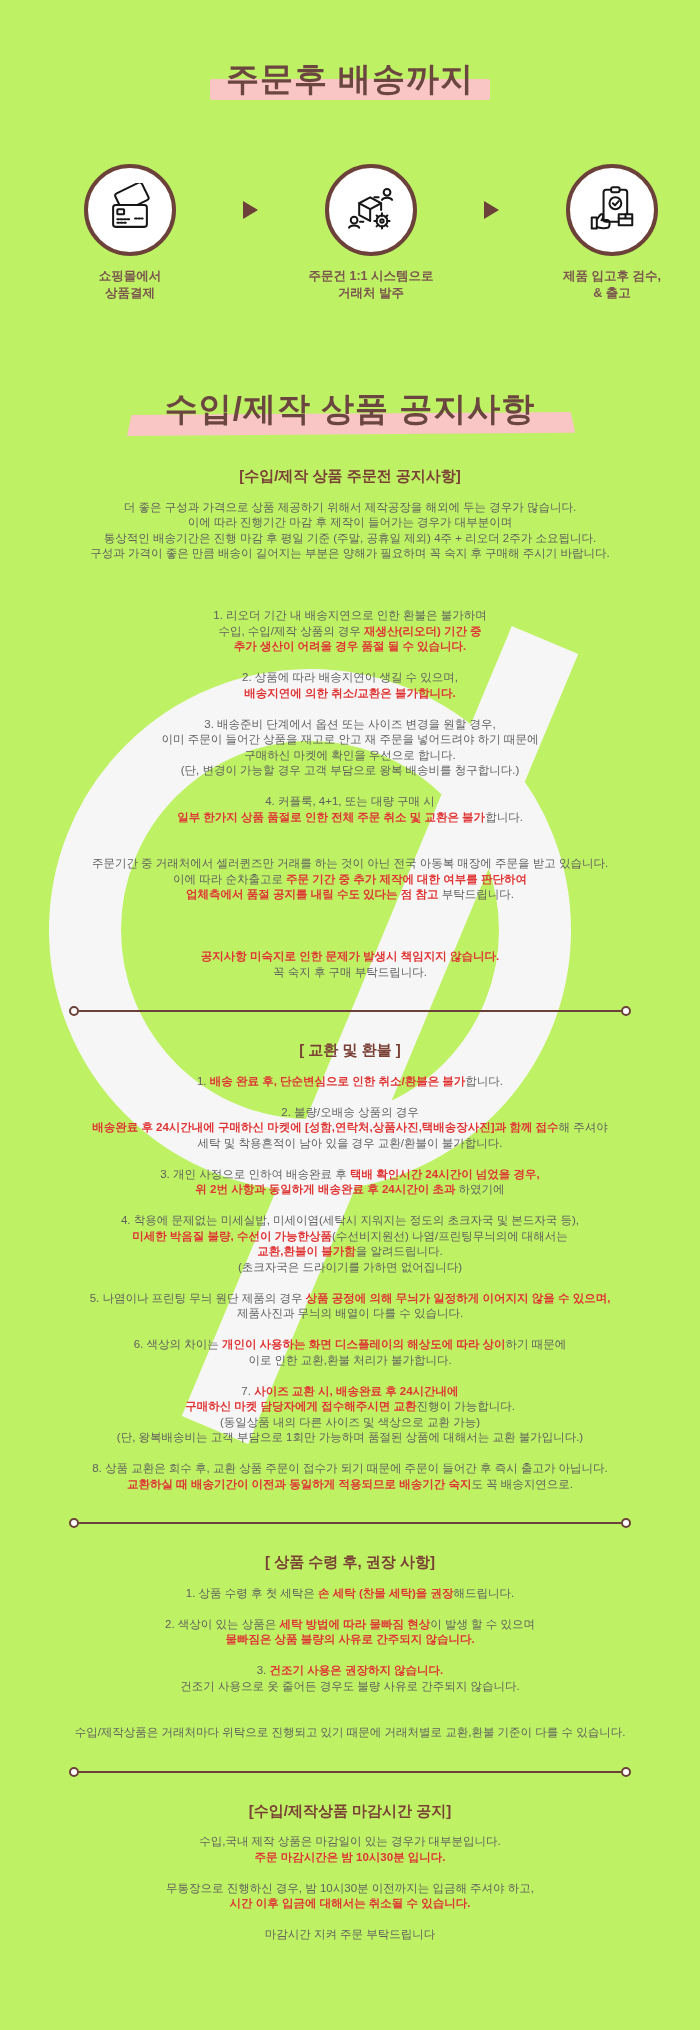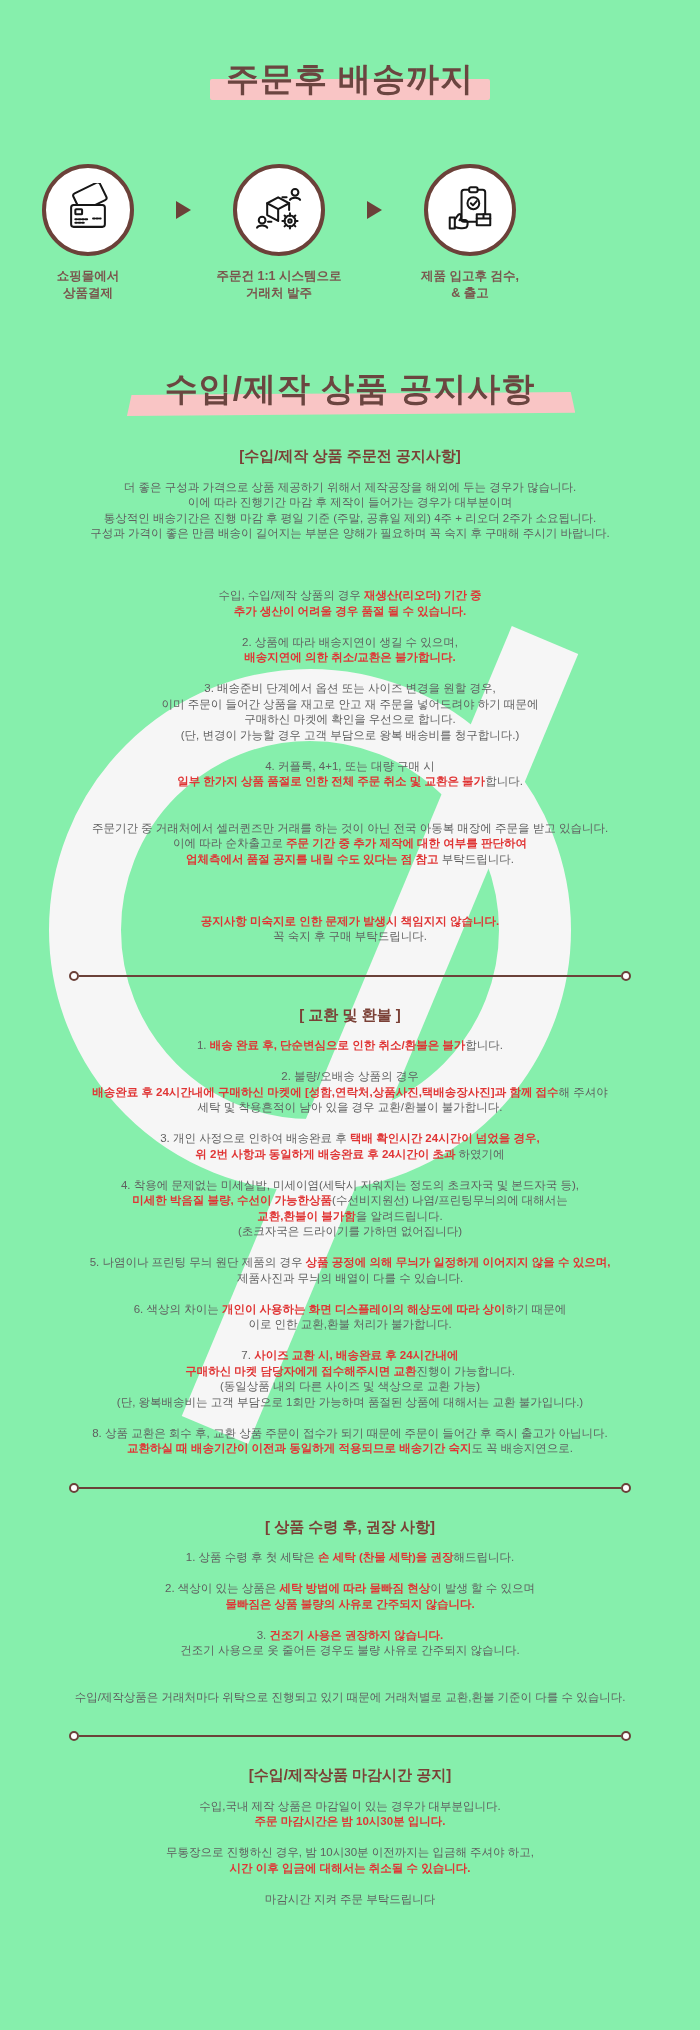--- a/index.html
+++ b/index.html
@@ -1,18 +1,18 @@
 <!DOCTYPE html>
 <html><head>
 <meta charset="utf-8">
 <style>
   html,body{margin:0;padding:0;background:#fff;}
   .page{
     position:relative;width:700px;height:2030px;margin:0 auto;overflow:hidden;
-    background:#86efac;font-family:"Liberation Sans","DejaVu Sans",sans-serif;
+    background:#bef264;font-family:"Liberation Sans","DejaVu Sans",sans-serif;
   }
   .wm{position:absolute;top:600px;left:0;z-index:0;pointer-events:none;}
   .content{position:relative;z-index:1;text-align:center;padding-top:58px;}
 
   
   .title-wrap{line-height:0;}
   .big-title{
     position:relative;display:inline-block;line-height:42px;
     font-size:33px;font-weight:800;letter-spacing:1px;color:#6b4540;
   }
@@ -20,34 +20,34 @@
   .band{
     position:absolute;z-index:0;bottom:0;left:-16px;right:-16px;height:21px;
     background:#f9c5c5;border-radius:2px;
   }
   .band.band2{
     left:-40px;right:-40px;height:24px;bottom:-6px;
     clip-path:polygon(1.5% 12%,99% 0%,100% 86%,0.5% 100%);
   }
 
   
-  .flow-row{display:flex;justify-content:flex-start;align-items:flex-start;margin-top:64px;}
+  .flow-row{display:flex;justify-content:space-between;align-items:flex-start;margin-top:64px;padding-left:42px;}
   .step{width:176px;}
   .circle{
     width:84px;height:84px;border:4px solid #6b4139;border-radius:50%;
     margin:0 auto;background:#fff;display:flex;align-items:center;justify-content:center;
   }
   .circle svg{width:54px;height:54px;display:block;}
   .step-label{margin-top:12px;font-size:12.5px;font-weight:700;color:#7a564e;line-height:17px;}
   .arrow{
     width:0;height:0;margin-top:37px;
     border-left:15px solid #6b4139;border-top:9px solid transparent;border-bottom:9px solid transparent;
   }
 
-  .main-title-wrap{margin-top:66px;margin-bottom:38px;}
+  .main-title-wrap{margin-top:86px;margin-bottom:38px;}
 
   
   .sections{font-size:11.5px;line-height:15.5px;color:#5f5f5f;padding-bottom:60px;}
   .sec-heading{font-size:15px;font-weight:700;color:#7a4036;margin:0 0 15.5px;line-height:16px;}
   .para{margin:0 0 15.5px;}
   .para.gap-lg{margin-bottom:31px;}
   .para.gap-xl{margin-bottom:46.5px;}
   .tline{white-space:nowrap;}
   .seg-red{color:#e03535;font-weight:700;}
   .divider{display:flex;align-items:center;width:562px;margin:26px auto;}
@@ -153,20 +153,21 @@
 
     <div class="sections">
         <div class="sec-heading">[수입/제작 상품 주문전 공지사항]</div>
         <div class="para gap-xl">
           <div class="tline"><span>더 좋은 구성과 가격으로 상품 제공하기 위해서 제작공장을 해외에 두는 경우가 많습니다.</span></div>
           <div class="tline"><span>이에 따라 진행기간 마감 후 제작이 들어가는 경우가 대부분이며</span></div>
           <div class="tline"><span>통상적인 배송기간은 진행 마감 후 평일 기준 (주말, 공휴일 제외) 4주 + 리오더 2주가 소요됩니다.</span></div>
           <div class="tline"><span>구성과 가격이 좋은 만큼 배송이 길어지는 부분은 양해가 필요하며 꼭 숙지 후 구매해 주시기 바랍니다.</span></div>
         </div>
         <div class="para">
+          <div class="tline"><span>1. 리오더 기간 내 배송지연으로 인한 환불은 불가하며</span></div>
           <div class="tline"><span>수입, 수입/제작 상품의 경우 </span><span class="seg-red">재생산(리오더) 기간 중</span></div>
           <div class="tline"><span class="seg-red">추가 생산이 어려울 경우 품절 될 수 있습니다.</span></div>
         </div>
         <div class="para">
           <div class="tline"><span>2. 상품에 따라 배송지연이 생길 수 있으며,</span></div>
           <div class="tline"><span class="seg-red">배송지연에 의한 취소/교환은 불가합니다.</span></div>
         </div>
         <div class="para">
           <div class="tline"><span>3. 배송준비 단계에서 옵션 또는 사이즈 변경을 원할 경우,</span></div>
           <div class="tline"><span>이미 주문이 들어간 상품을 재고로 안고 재 주문을 넣어드려야 하기 때문에</span></div>

